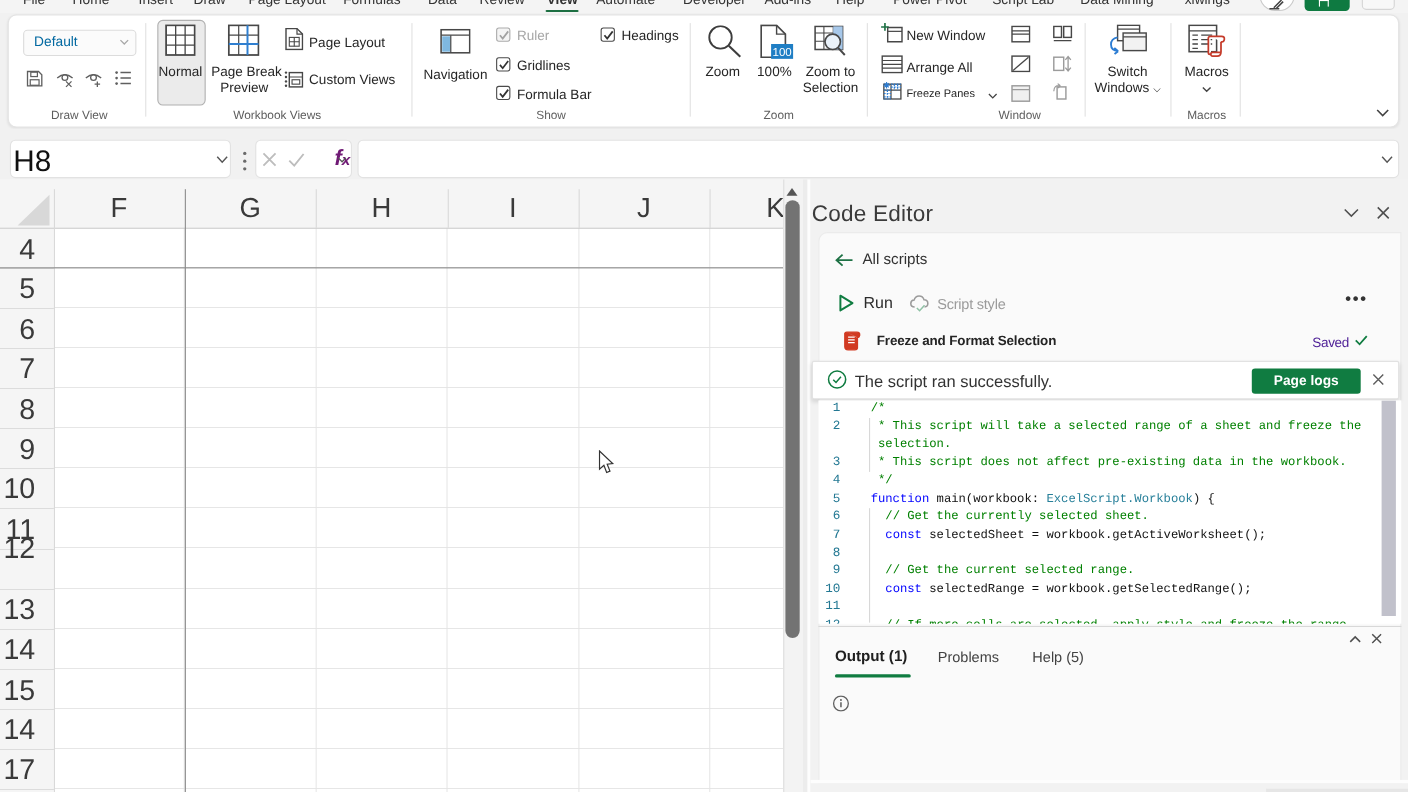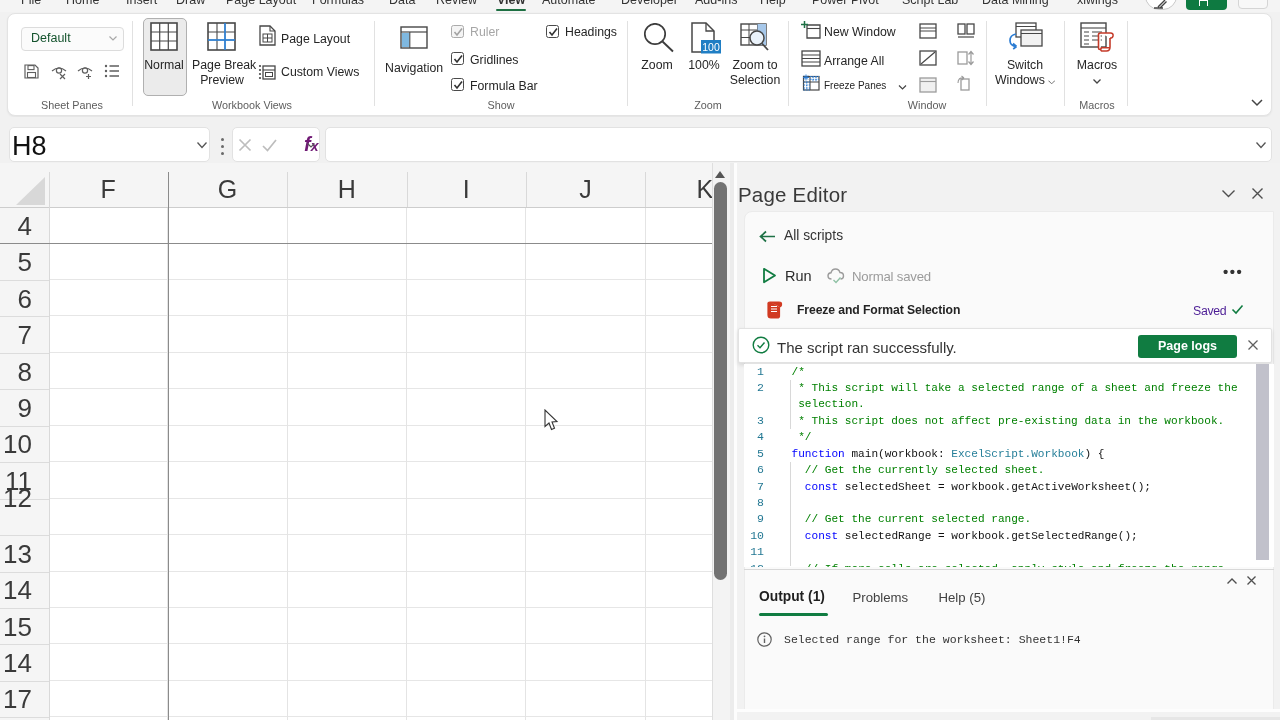--- a/index.html
+++ b/index.html
@@ -63,32 +63,32 @@
 <div class="abs" style="left:1238px;top:-14px;width:30px;height:23px;background:#f8f8f8;border:1px solid #d5d5d5;border-radius:4px"></div>
 
 <div class="abs" id="ribbon"></div>
 <div class="sep" style="left:132px"></div>
 <div class="sep" style="left:374px"></div>
 <div class="sep" style="left:627px"></div>
 <div class="sep" style="left:788px"></div>
 <div class="sep" style="left:986px"></div>
 <div class="sep" style="left:1064px"></div>
 <div class="sep" style="left:1127px"></div>
-<div class="glabel" style="left:32px;width:80px">Sheet Panes</div>
+<div class="glabel" style="left:32px;width:80px">Draw View</div>
 <div class="glabel" style="left:202px;width:100px">Workbook Views</div>
 <div class="glabel" style="left:471px;width:60px">Show</div>
 <div class="glabel" style="left:678px;width:60px">Zoom</div>
 <div class="glabel" style="left:897px;width:60px">Window</div>
 <div class="glabel" style="left:1067px;width:60px">Macros</div>
 <svg class="abs" style="left:1250px;top:98px" width="14" height="10" viewBox="0 0 14 10">
     <path d="M2 2 L7 7 L12 2" stroke="#444" stroke-width="1.5" fill="none"></path>
   </svg>
 
 <div class="abs" style="left:21px;top:27px;width:103px;height:24px;background:#fbfbfb;border:1px solid #dcdcdc;border-radius:4px"></div>
-<div class="abs" style="left:31px;top:31px;font-size:12.5px;color:#14532d">Default</div>
+<div class="abs" style="left:31px;top:31px;font-size:12.5px;color:#0369a1">Default</div>
 <svg class="abs" style="left:108px;top:35px" width="10" height="8" viewBox="0 0 10 8">
     <path d="M1.5 1.5 L5 5 L8.5 1.5" stroke="#a8a8a8" stroke-width="1.2" fill="none"></path>
   </svg>
 
 <svg class="abs" style="left:23px;top:63px" width="17" height="17" viewBox="0 0 17 17">
  <path d="M2 2 H12 L15 5 V15 H2 Z" fill="none" stroke="#5f5f5f" stroke-width="1.2"></path>
  <rect x="5" y="2.6" width="6" height="4" fill="none" stroke="#5f5f5f" stroke-width="1.1"></rect>
  <rect x="4.5" y="9.5" width="8" height="5" fill="none" stroke="#5f5f5f" stroke-width="1.1"></rect>
 </svg>
 
@@ -343,21 +343,21 @@
   <div class="abs" style="left:714px;top:19px;width:13px;height:398px;background:#737373;border-radius:6.5px"></div>
   <div class="abs" style="left:730px;top:0;width:7px;height:557px;background:#ececec"></div>
   <div class="abs" style="left:733.5px;top:0;width:3.5px;height:557px;background:#fdfdfd"></div>
 
   <svg class="abs" style="left:544px;top:246px" width="15" height="23" viewBox="0 0 15 23">
     <path d="M1 1 L1 17.5 L5 14 L7.5 20.5 L10.5 19.3 L8 13 L13 12.5 Z" fill="#fff" stroke="#333" stroke-width="1.1"></path>
   </svg>
 </div>
 
 <div class="abs" id="panel">
-  <div class="abs" style="left:1px;top:20px;font-size:20.5px;color:#3a3a3a;letter-spacing:0.2px">Page Editor</div>
+  <div class="abs" style="left:1px;top:20px;font-size:20.5px;color:#3a3a3a;letter-spacing:0.2px">Code Editor</div>
   <svg class="abs" style="left:484px;top:26px" width="15" height="10" viewBox="0 0 15 10">
       <path d="M1.5 1.5 L7.5 7.5 L13.5 1.5" stroke="#4f4f4f" stroke-width="1.4" fill="none"></path>
     </svg>
   <svg class="abs" style="left:514px;top:24px" width="13" height="13" viewBox="0 0 13 13">
       <path d="M1.5 1.5 L11.5 11.5 M11.5 1.5 L1.5 11.5" stroke="#4f4f4f" stroke-width="1.4"></path>
     </svg>
   <div id="card"></div>
 
   <svg class="abs" style="left:22px;top:67px" width="17" height="13" viewBox="0 0 17 13">
       <path d="M16 6.5 H2 M7 1.5 L1.5 6.5 L7 11.5" stroke="#1e7145" stroke-width="1.7" fill="none"></path>
@@ -365,21 +365,21 @@
   <div class="abs" style="left:47px;top:65px;font-size:13.8px;color:#333">All scripts</div>
 
   <svg class="abs" style="left:25px;top:104px" width="15" height="17" viewBox="0 0 15 17">
       <path d="M2 1.8 L13 8.5 L2 15.2 Z" fill="none" stroke="#107c41" stroke-width="1.8" stroke-linejoin="round"></path>
     </svg>
   <div class="abs" style="left:48px;top:105px;font-size:14.5px;color:#2b2b2b">Run</div>
   <svg class="abs" style="left:90px;top:105px" width="19" height="16" viewBox="0 0 19 16">
     <path d="M4.5 11 Q1 11 1 7.8 Q1 5 4 4.8 Q5 1 8.5 1 Q12 1 13 4.5 Q16.5 4.5 16.5 8 Q16.5 11 13.5 11" fill="none" stroke="#9b9b9b" stroke-width="1.4"></path>
     <path d="M6.5 12 L9 14.5 L13.5 9.5" fill="none" stroke="#8fc1a5" stroke-width="1.4"></path>
   </svg>
-  <div class="abs" style="left:115px;top:106px;font-size:13.2px;color:#9b9b9b;letter-spacing:-0.2px">Normal saved</div>
+  <div class="abs" style="left:115px;top:106px;font-size:13.2px;color:#9b9b9b;letter-spacing:-0.2px">Script style</div>
   <div class="abs" style="left:486px;top:100px;font-size:15px;letter-spacing:1.5px;color:#333;font-weight:bold">•••</div>
 
   <svg class="abs" style="left:29px;top:138px" width="17" height="18" viewBox="0 0 17 18">
     <path d="M4 1 H13 Q16 1 15.5 4 Q15 6 13 5.8 M4 1 Q1.5 1 2 3.5 V14 Q2 17 5 17 H11 Q14 17 13.5 14 V5.8" fill="#d13a22" stroke="#d13a22" stroke-width="1.2"></path>
     <path d="M5 5.5 H11 M5 8 H11 M5 10.5 H11" stroke="#fff" stroke-width="1.1"></path>
   </svg>
   <div class="abs" style="left:60px;top:140px;font-size:12.2px;font-weight:bold;color:#242424;letter-spacing:-0.1px">Freeze and Format Selection</div>
   <div class="abs" style="left:456px;top:140.5px;font-size:12.3px;color:#4c1d95;letter-spacing:-0.3px">Saved</div>
   <svg class="abs" style="left:494px;top:141px" width="13" height="11" viewBox="0 0 13 11">
       <path d="M1.5 5.5 L5 9 L11.5 1.5" stroke="#107c41" stroke-width="1.6" fill="none"></path>
@@ -408,21 +408,20 @@
     </svg>
   <div class="abs" style="left:22px;top:426px;font-size:13.8px;font-weight:bold;color:#1f1f1f">Output (1)</div>
   <div class="abs" style="left:22px;top:449.5px;width:69px;height:3px;background:#107c41;border-radius:2px"></div>
   <div class="abs" style="left:115.5px;top:426.5px;font-size:13.2px;color:#424242">Problems</div>
   <div class="abs" style="left:201.5px;top:426.5px;font-size:13.2px;color:#424242">Help (5)</div>
   <svg class="abs" style="left:20px;top:469px" width="15" height="15" viewBox="0 0 15 15">
     <circle cx="7.5" cy="7.5" r="6.7" fill="none" stroke="#616161" stroke-width="1.2"></circle>
     <path d="M7.5 6.5 V11" stroke="#616161" stroke-width="1.4"></path>
     <circle cx="7.5" cy="4.3" r="0.9" fill="#616161"></circle>
   </svg>
-  <div class="abs mono" style="left:47px;top:470px;font-size:11.5px;color:#333">Selected range for the worksheet: Sheet1!F4</div>
 
   <div class="abs" style="left:0;top:546px;width:543px;height:2.5px;background:#fdfdfd"></div>
 </div>
 
 <div class="abs" id="code" style="left:744px;top:363.5px;width:530px;height:203px;overflow:hidden;pointer-events:none">
   <div class="abs" style="left:45.5px;top:16.4px;width:1px;height:49px;background:#d8d8d8"></div>
   <div class="abs" style="left:45.5px;top:98.6px;width:1px;height:104px;background:#d8d8d8"></div>
   <div class="mono abs" id="gutter" style="left:0;top:0;width:20px;text-align:right;font-size:11.5px;line-height:16.43px;color:#237893;white-space:pre">1
 2
 

